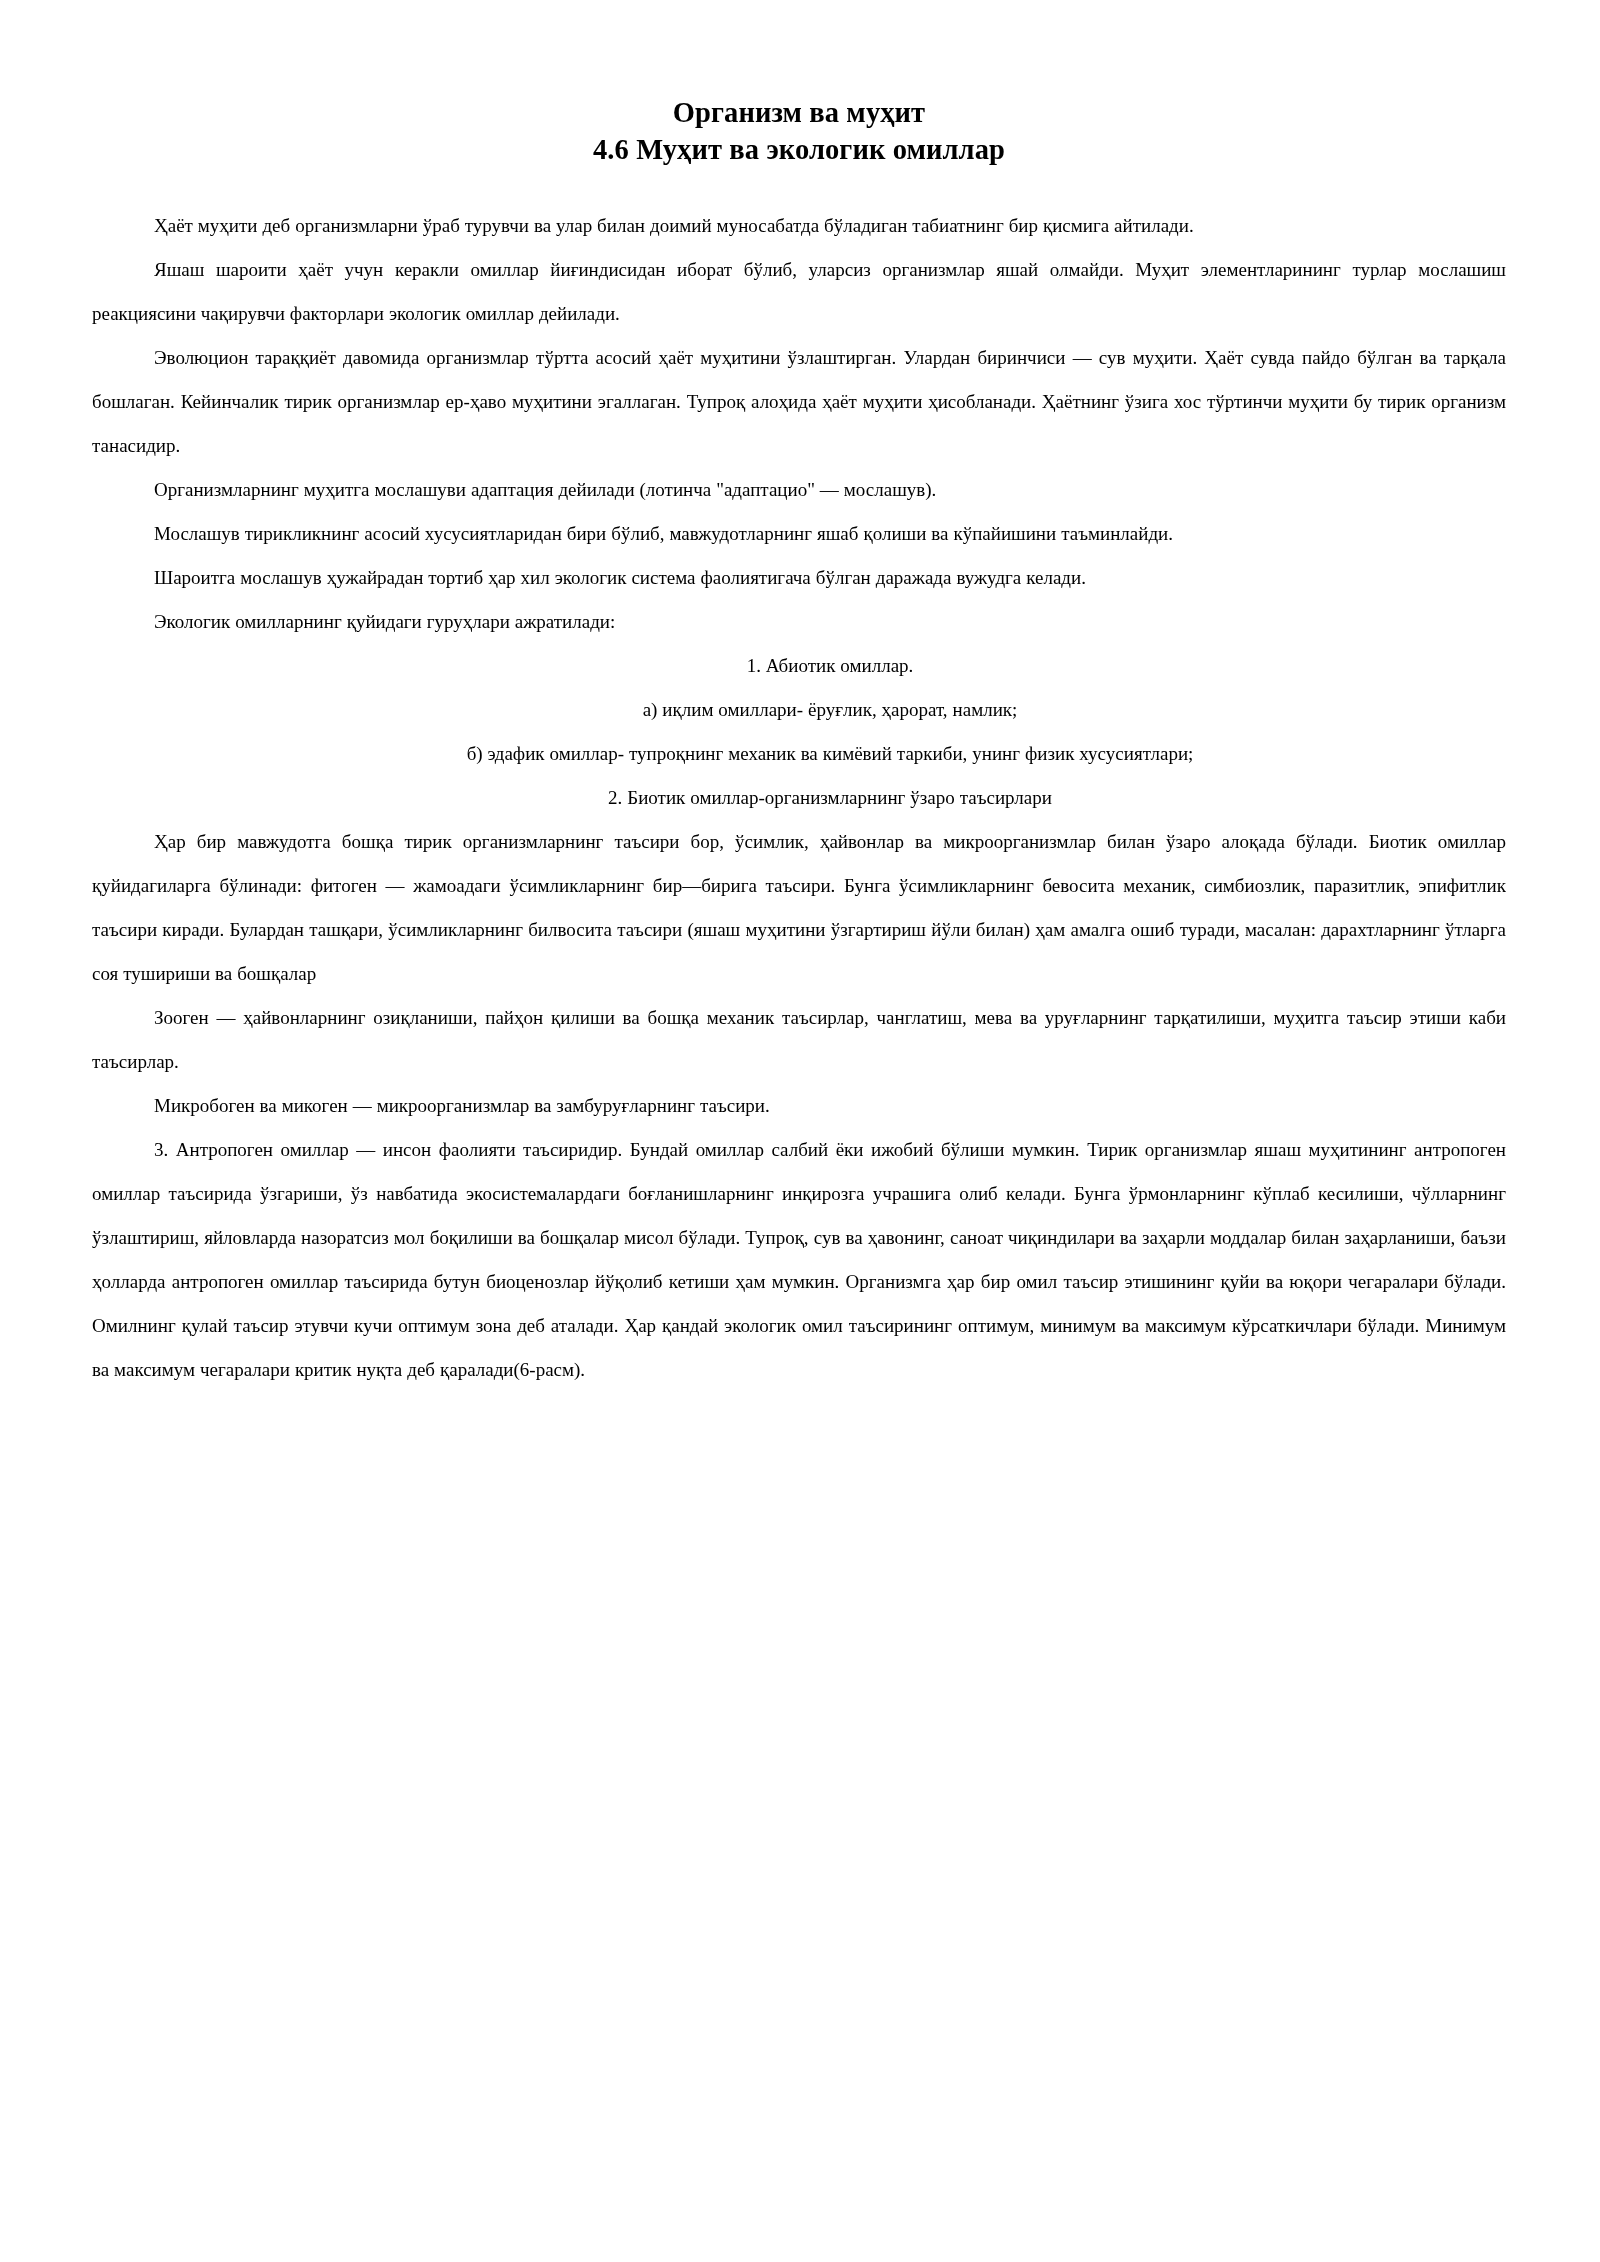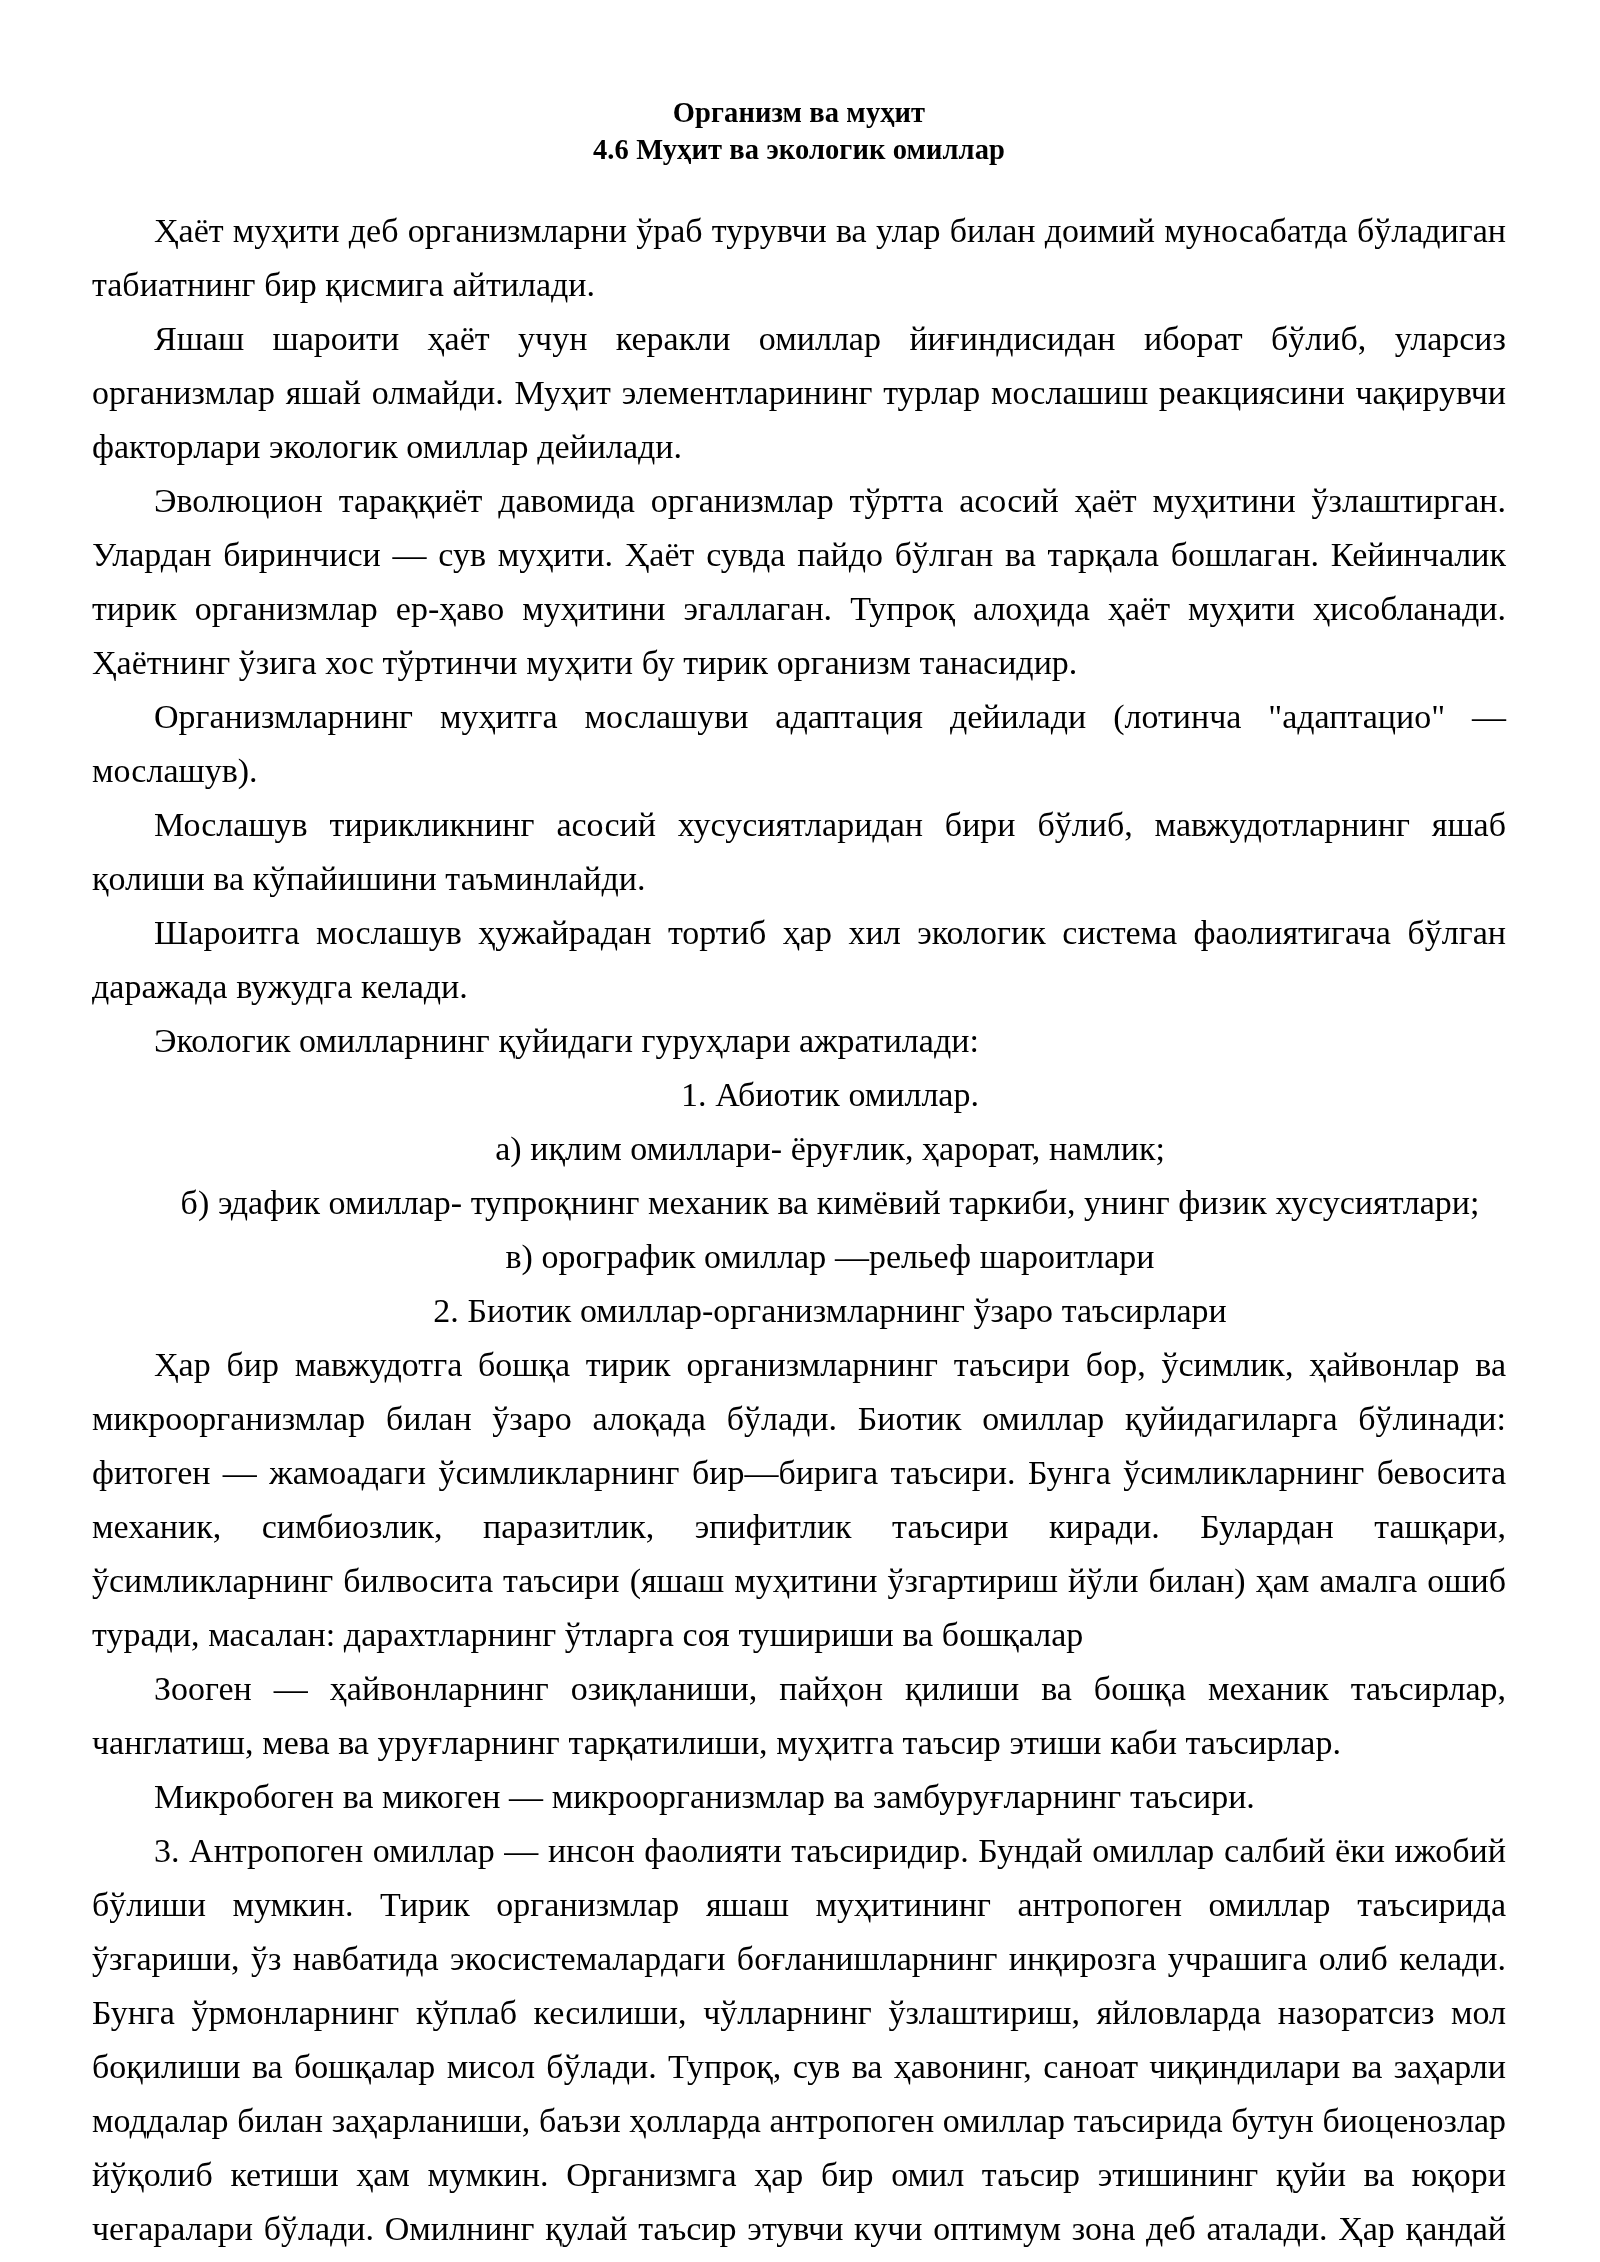--- a/index.html
+++ b/index.html
@@ -41,22 +41,22 @@
     font-size: 28.5px;
     line-height: 37px;
     margin: 0 0 0 0;
     letter-spacing: 0.1px;
   }
   .spacer-after-title {
     height: 36px;
   }
   p.body-para {
     margin: 0;
-    font-size: 34px;
-    line-height: 54px;
+    font-size: 19px;
+    line-height: 44px;
     text-align: justify;
     text-justify: inter-word;
     text-indent: 62px;
     word-spacing: 0.2px;
     hyphens: none;
   }
   p.body-para.list-item {
     text-indent: 62px;
     text-align: center;
   }
@@ -84,21 +84,20 @@
     <p class="body-para nofill">Ҳаёт муҳити деб организмларни ўраб турувчи ва улар билан доимий муносабатда бўладиган табиатнинг бир қисмига айтилади.</p>
     <p class="body-para nofill">Яшаш шароити ҳаёт учун керакли омиллар йиғиндисидан иборат бўлиб, уларсиз организмлар яшай олмайди. Муҳит элементларининг турлар мослашиш реакциясини чақирувчи факторлари экологик омиллар дейилади.</p>
     <p class="body-para nofill">Эволюцион тараққиёт давомида организмлар тўртта асосий ҳаёт муҳитини ўзлаштирган. Улардан биринчиси — сув муҳити. Ҳаёт сувда   пайдо бўлган ва тарқала бошлаган. Кейинчалик тирик организмлар ер-ҳаво муҳитини эгаллаган. Тупроқ алоҳида ҳаёт муҳити ҳисобланади. Ҳаётнинг ўзига хос тўртинчи муҳити бу тирик организм танасидир.</p>
     <p class="body-para nofill">Организмларнинг муҳитга мослашуви адаптация дейилади (лотинча "адаптацио" — мослашув).</p>
     <p class="body-para nofill">Мослашув тирикликнинг асосий хусусиятларидан бири бўлиб, мавжудотларнинг яшаб қолиши ва кўпайишини таъминлайди.</p>
     <p class="body-para nofill">Шароитга мослашув ҳужайрадан тортиб ҳар хил экологик система фаолиятигача бўлган даражада вужудга келади.</p>
     <p class="body-para nofill">Экологик омилларнинг  қуйидаги гуруҳлари ажратилади:</p>
     <p class="body-para list-item nofill">1.   Абиотик омиллар.</p>
     <p class="body-para list-item nofill">а) иқлим омиллари- ёруғлик, ҳарорат, намлик;</p>
     <p class="body-para list-item nofill">б) эдафик омиллар- тупроқнинг механик ва кимёвий таркиби, унинг физик хусусиятлари;</p>
-    <p class="body-para list-item nofill">в)  орографик  омиллар —рельеф шароитлари</p>
     <p class="body-para list-item nofill">2. Биотик омиллар-организмларнинг ўзаро таъсирлари</p>
     <p class="body-para nofill">Ҳар бир мавжудотга бошқа тирик организмларнинг таъсири бор, ўсимлик, ҳайвонлар ва микроорганизмлар билан ўзаро алоқада бўлади. Биотик омиллар қуйидагиларга бўлинади: фитоген — жамоадаги ўсимликларнинг бир—бирига таъсири. Бунга ўсимликларнинг бевосита механик, симбиозлик, паразитлик, эпифитлик таъсири киради. Булардан ташқари, ўсимликларнинг билвосита таъсири (яшаш муҳитини ўзгартириш йўли билан) ҳам амалга ошиб туради, масалан: дарахтларнинг ўтларга соя тушириши ва бошқалар</p>
     <p class="body-para nofill">Зооген — ҳайвонларнинг озиқланиши, пайҳон қилиши ва бошқа механик таъсирлар, чанглатиш, мева ва  уруғларнинг тарқатилиши, муҳитга таъсир этиши каби таъсирлар.</p>
     <p class="body-para nofill">Микробоген ва микоген — микроорганизмлар   ва   замбуруғларнинг таъсири.</p>
     <p class="body-para nofill">3. Антропоген  омиллар — инсон фаолияти таъсиридир. Бундай омиллар салбий ёки ижобий бўлиши мумкин. Тирик организмлар яшаш муҳитининг антропоген омиллар таъсирида ўзгариши, ўз навбатида экосистемалардаги боғланишларнинг инқирозга учрашига олиб келади. Бунга ўрмонларнинг кўплаб кесилиши, чўлларнинг ўзлаштириш, яйловларда назоратсиз мол боқилиши ва бошқалар мисол бўлади. Тупроқ, сув ва ҳавонинг, саноат чиқиндилари ва заҳарли моддалар билан заҳарланиши, баъзи ҳолларда антропоген омиллар таъсирида бутун биоценозлар йўқолиб кетиши ҳам мумкин. Организмга  ҳар бир омил таъсир  этишининг қуйи  ва юқори чегаралари бўлади. Омилнинг қулай таъсир этувчи кучи оптимум зона деб аталади. Ҳар қандай экологик омил таъсирининг оптимум,  минимум  ва максимум кўрсаткичлари бўлади. Минимум ва максимум чегаралари критик нуқта деб қаралади(6-расм).</p>
 
   </div>
 </div>
 
 </body></html>

